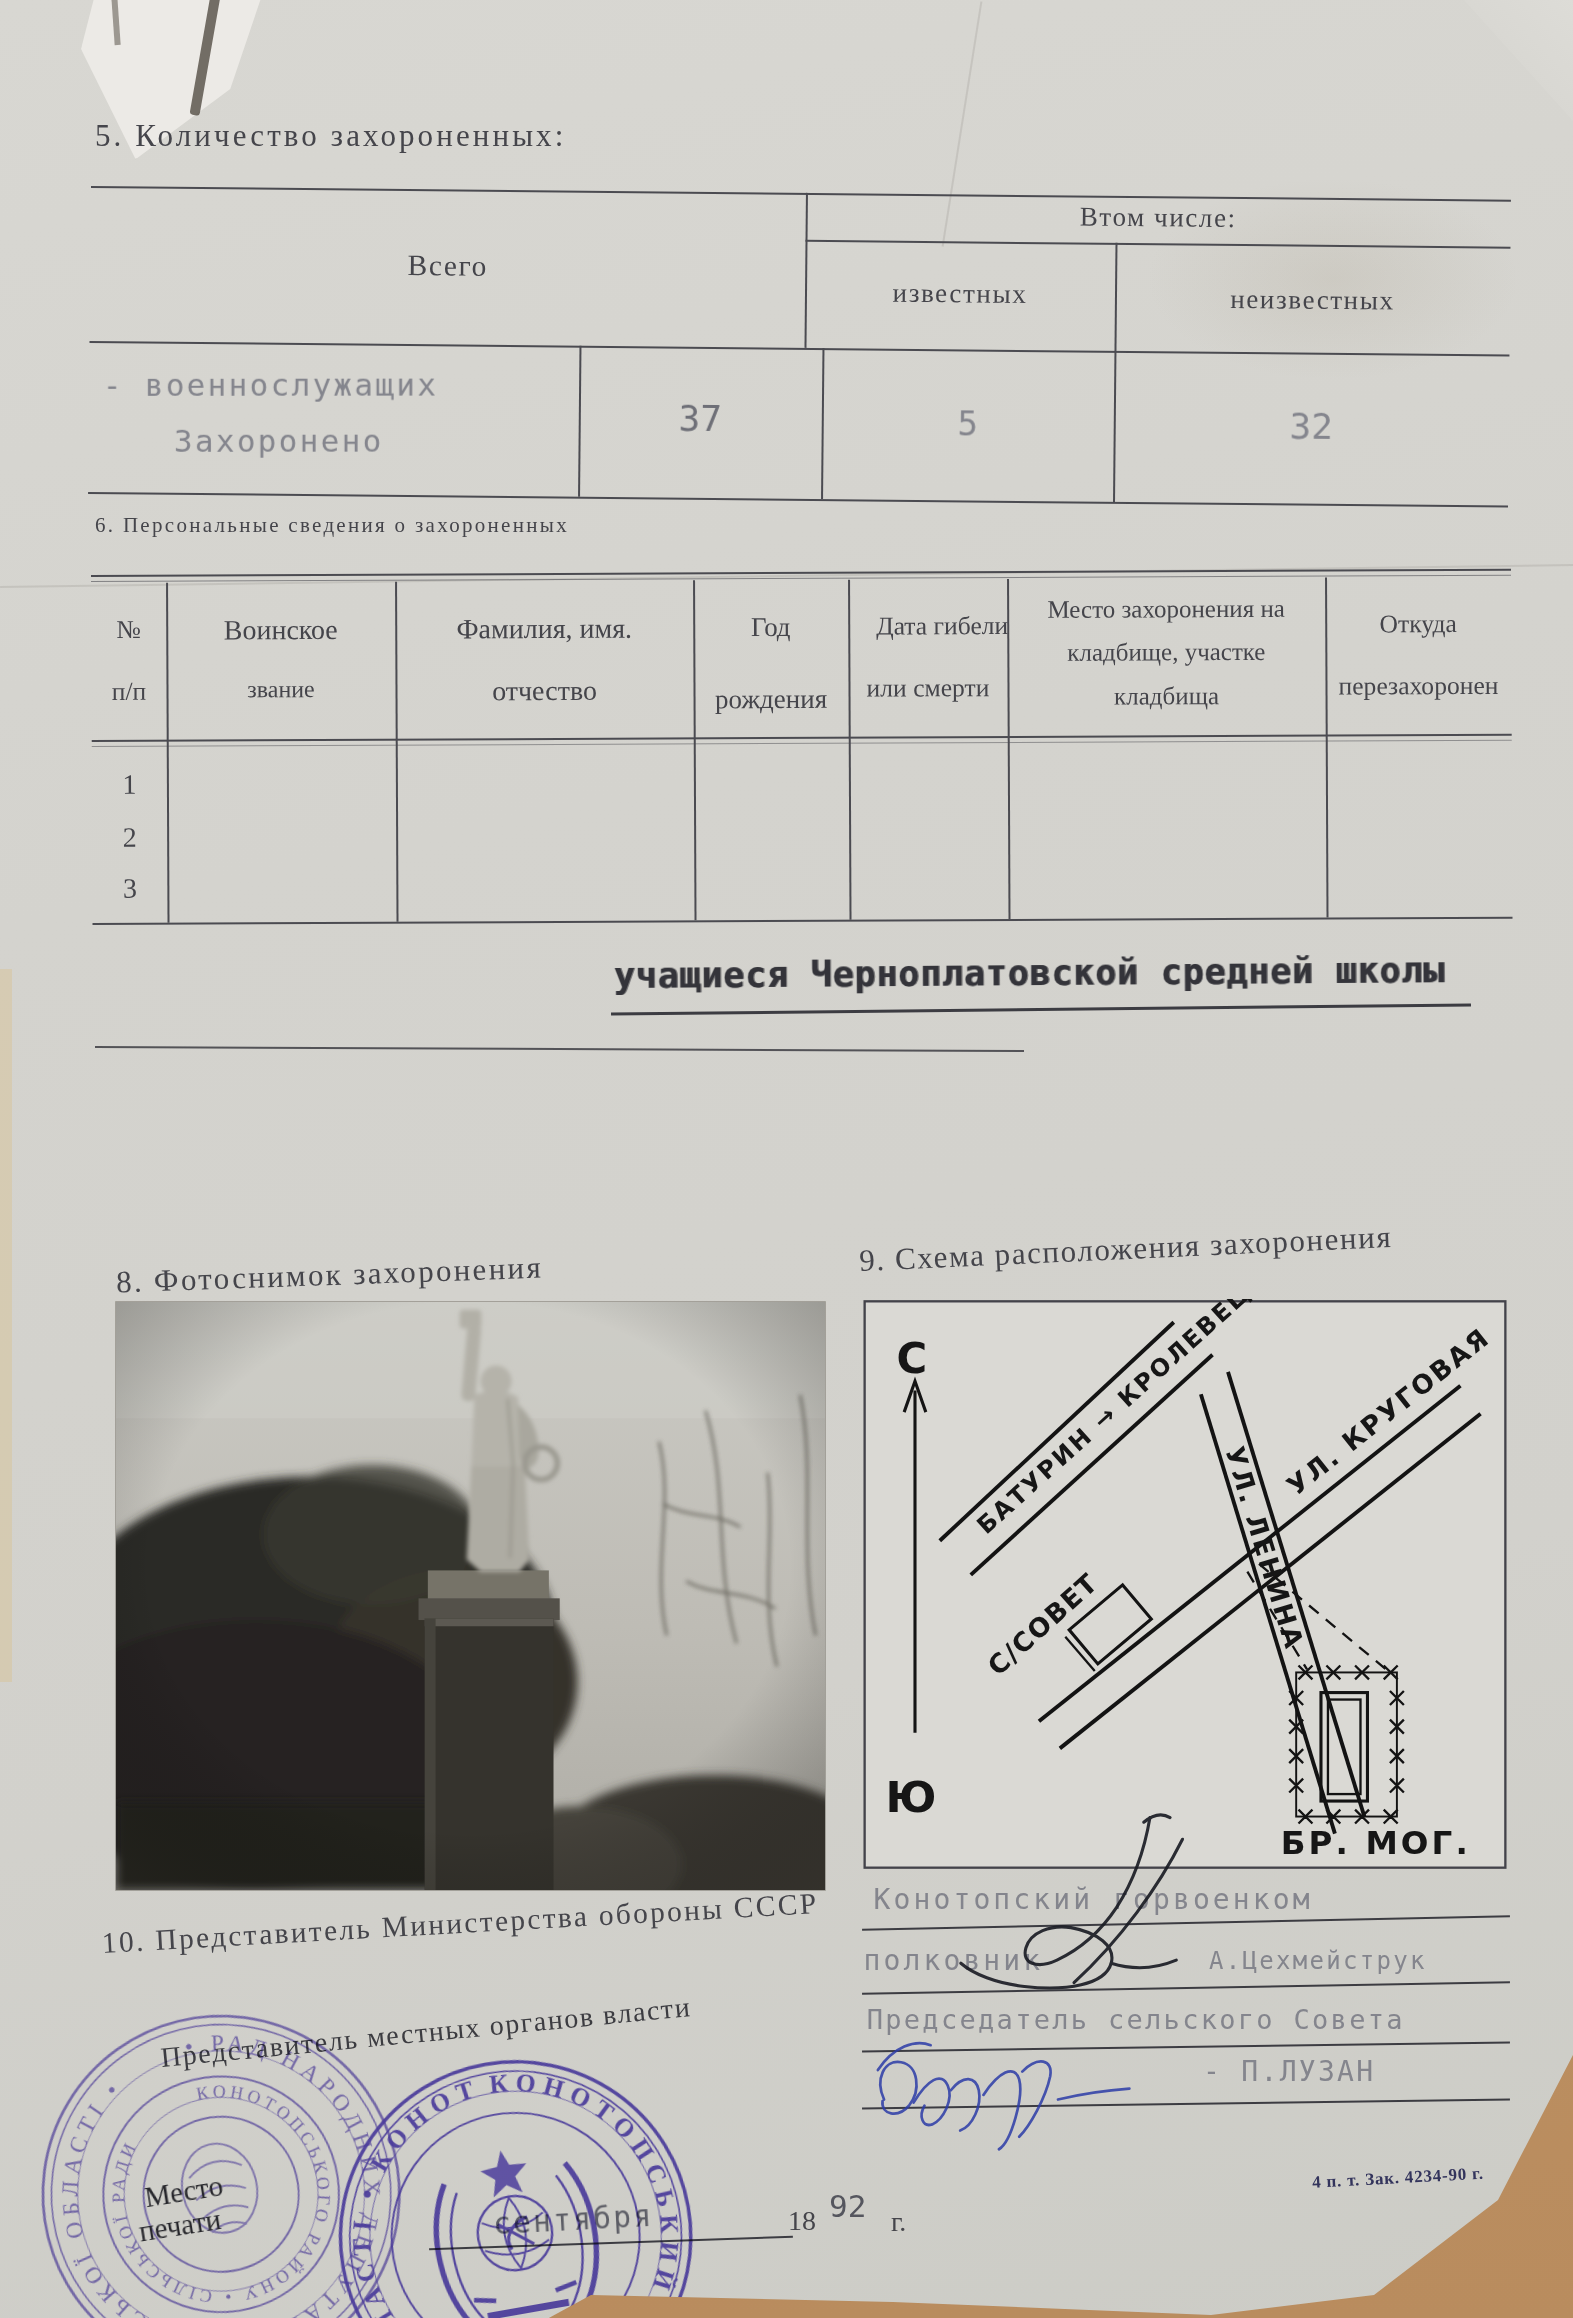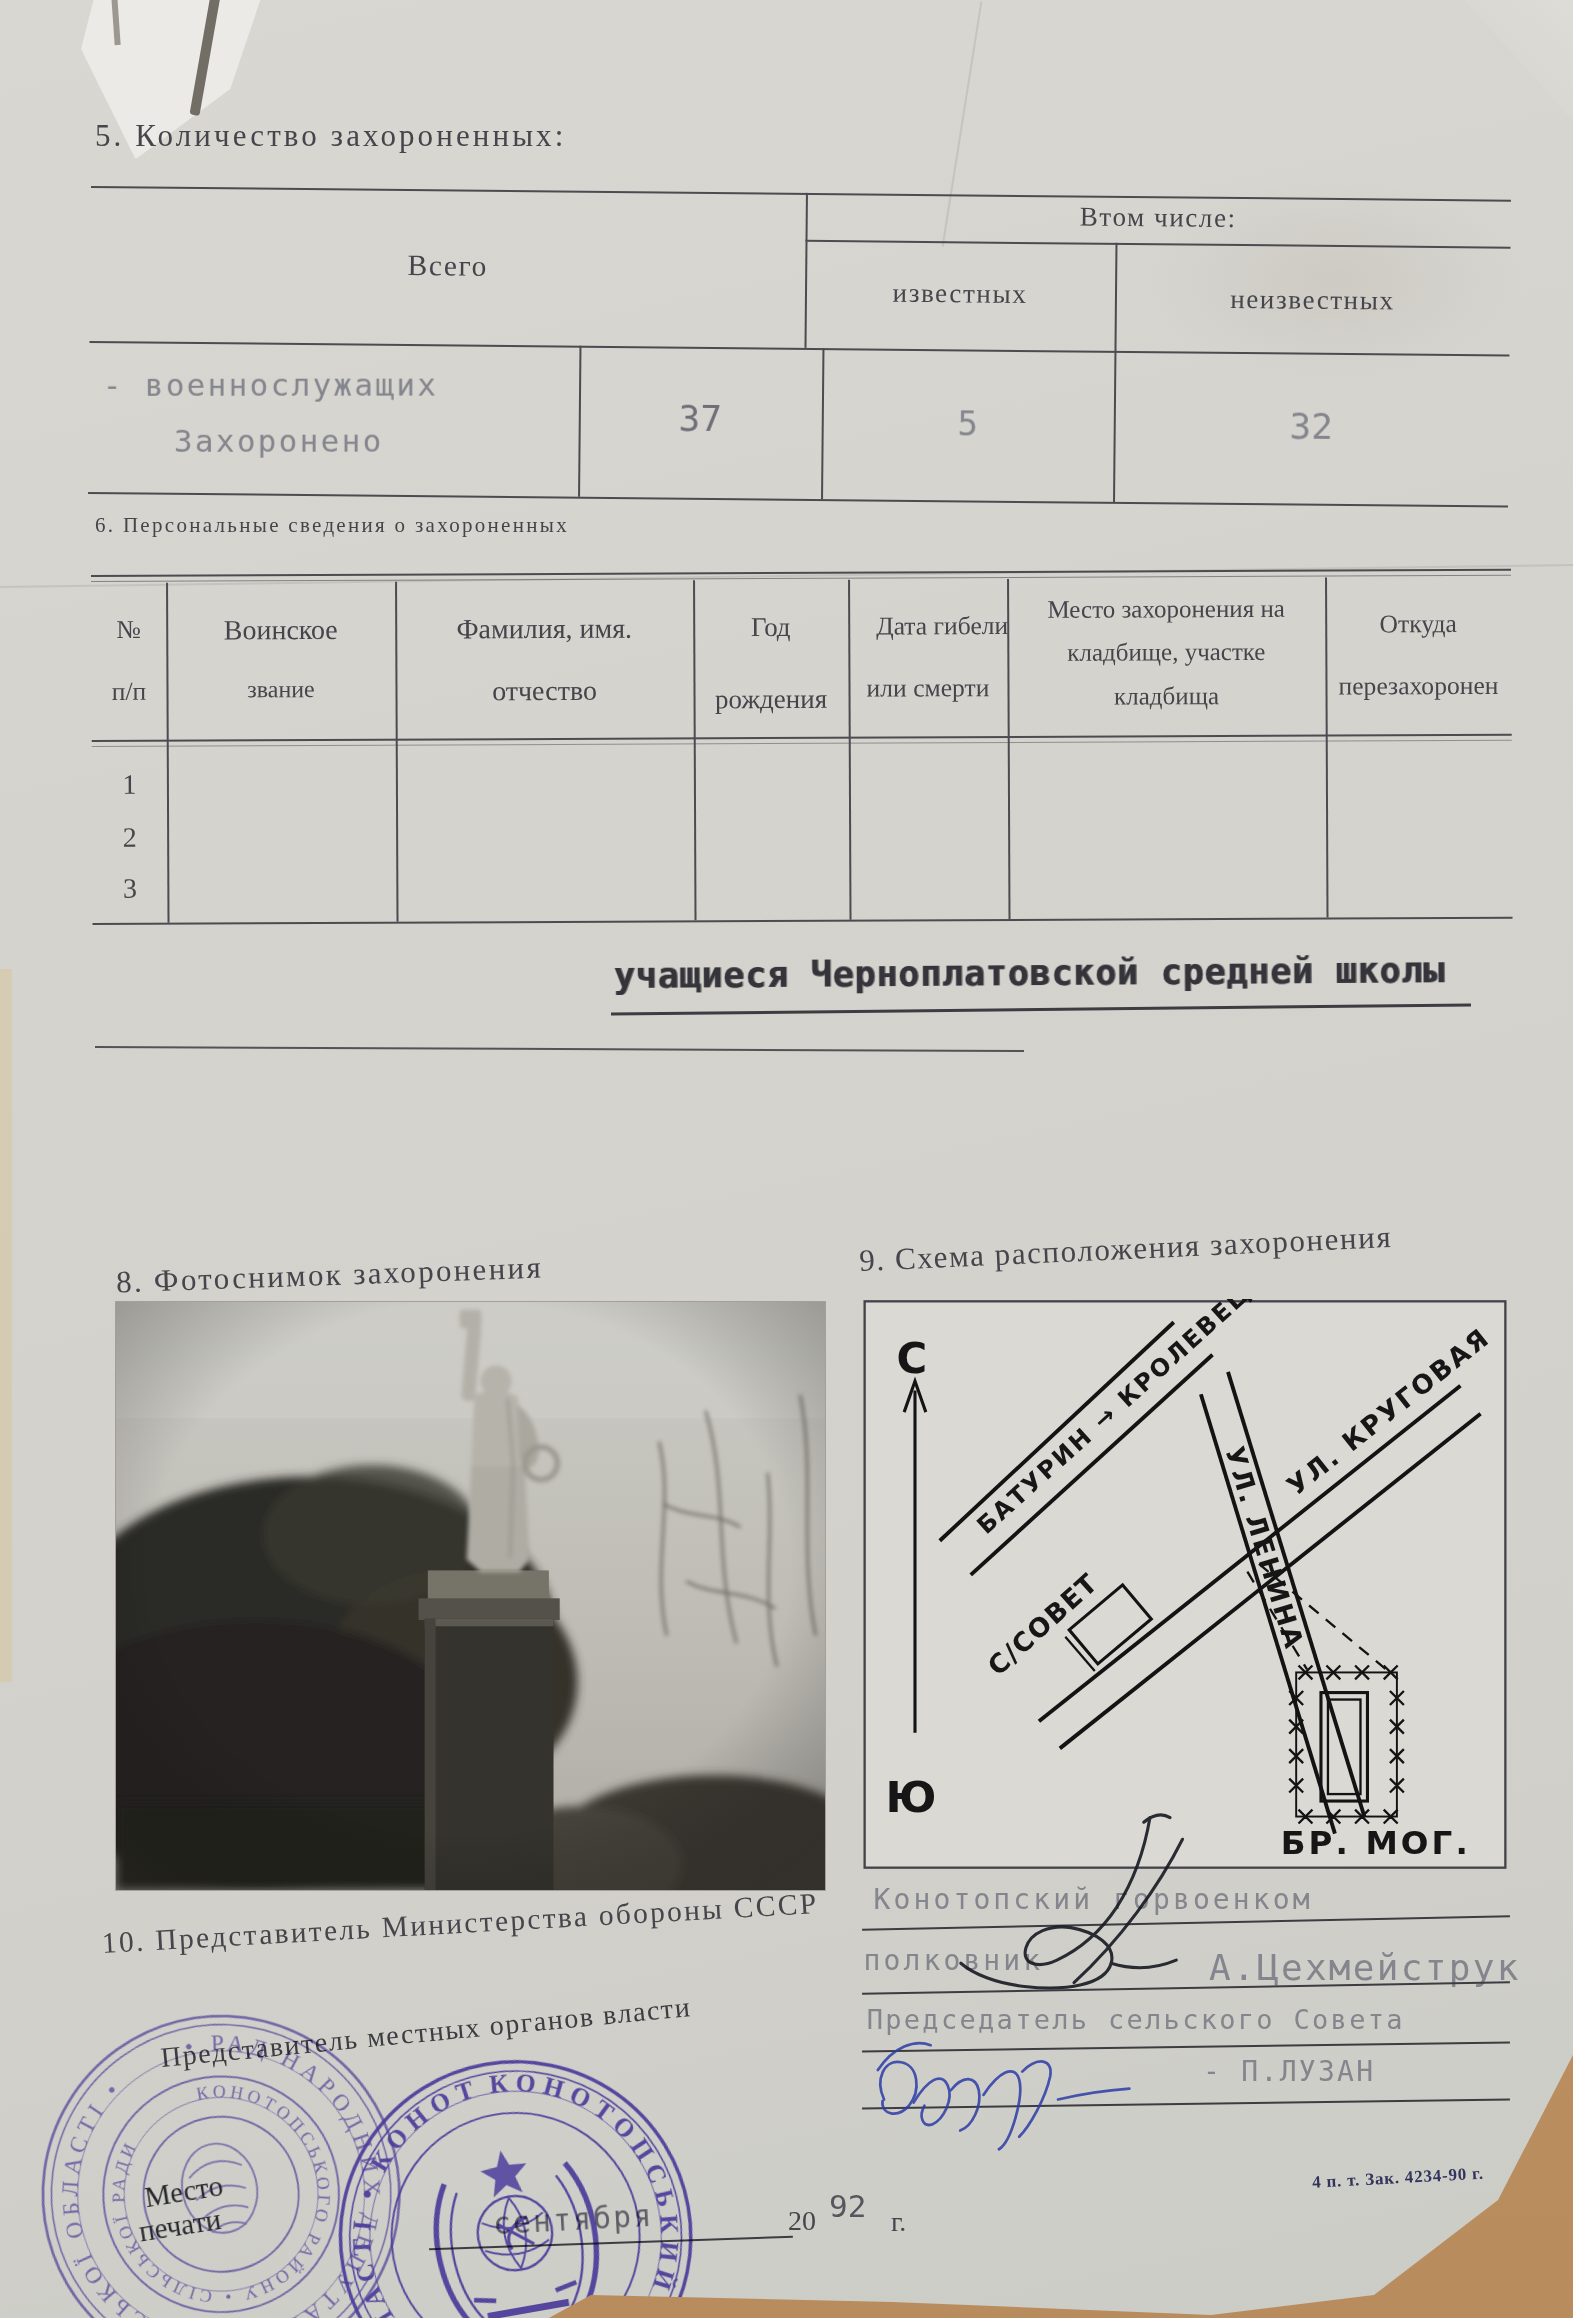--- a/index.html
+++ b/index.html
@@ -220,21 +220,21 @@
     <text class="map-label" x="540" y="716" font-size="42" letter-spacing="4">БР. МОГ.</text>
   </svg>
 
   <div class="abs t-print" style="left:102px;top:1927px;width:760px;font-size:29.5px;letter-spacing:2.3px;transform:rotate(-3.2deg);transform-origin:0 50%;">10. Представитель Министерства обороны СССР</div>
   <div class="abs t-print" style="left:161px;top:2042px;width:636px;font-size:28px;letter-spacing:1.6px;color:#3c3c41;transform:rotate(-5.5deg);transform-origin:0 50%;">Представитель местных органов власти</div>
 
   <div class="abs" style="left:862px;top:1874px;width:650px;height:248px;">
     <div class="abs t-typed fade1" style="left:11.6px;top:9.3px;font-size:28px;letter-spacing:3.1px;">Конотопский горвоенком</div>
     <div class="ul" style="left:0;top:48px;width:648px;transform:rotate(-1.2deg);"></div>
     <div class="abs t-typed fade1" style="left:1.6px;top:70px;font-size:28px;letter-spacing:3.1px;">полковник</div>
-    <div class="abs t-typed fade1" style="left:347px;top:73px;font-size:36px;letter-spacing:2.3px;">А.Цехмейструк</div>
+    <div class="abs t-typed fade1" style="left:347px;top:73px;font-size:24px;letter-spacing:2.3px;">А.Цехмейструк</div>
     <div class="ul" style="left:0;top:113px;width:648px;transform:rotate(-1deg);"></div>
     <div class="abs t-typed fade1" style="left:4.7px;top:130px;font-size:27px;letter-spacing:2.3px;">Председатель сельского Совета</div>
     <div class="ul" style="left:0;top:172px;width:648px;transform:rotate(-.8deg);"></div>
     <div class="abs t-typed fade1" style="left:341px;top:181px;font-size:28px;letter-spacing:2.3px;">- П.ЛУЗАН</div>
     <div class="ul" style="left:0;top:229px;width:648px;transform:rotate(-.8deg);"></div>
   </div>
 
   <svg class="abs" style="left:950px;top:1808px;" width="279" height="202" viewBox="0 0 360 260">
     <g stroke="#181a22" stroke-width="4" fill="none" opacity=".9" stroke-linecap="round">
       <path d="M258 12 C252 48 238 92 215 128 C195 158 168 182 138 196 C112 208 92 200 98 180 C104 160 130 150 156 154 C190 160 214 178 208 200 C200 228 150 236 96 230 C60 226 30 214 14 200"></path>
@@ -251,21 +251,21 @@
       <path d="M108 84 C124 64 140 66 144 84 C148 104 136 130 120 136"></path>
       <path d="M150 90 C170 60 190 50 196 70 C202 92 186 150 170 160"></path>
       <path d="M200 60 C220 40 240 44 236 66 C230 94 210 130 196 144"></path>
       <path d="M246 96 C280 88 310 84 338 82"></path>
       <path d="M14 58 C34 28 62 18 82 26"></path>
     </g>
   </svg>
 
   <div class="abs t-typed" style="left:493px;top:2203px;font-size:29.5px;letter-spacing:2.3px;color:#5d5e66;transform:rotate(-3deg);">сентября</div>
   <div class="ul" style="left:429px;top:2242px;width:364px;transform:rotate(-2deg);"></div>
-  <div class="abs t-print" style="left:788px;top:2205px;font-size:28px;">20</div>
+  <div class="abs t-print" style="left:788px;top:2205px;font-size:28px;">18</div>
   <div class="abs t-typed" style="left:829px;top:2188px;font-size:31px;color:#55565e;">92</div>
   <div class="abs t-print" style="left:891px;top:2206px;font-size:28px;">г.</div>
 
   <div class="abs" style="left:1312px;top:2166px;width:256px;font-family:'Liberation Serif',serif;font-weight:bold;font-size:17px;
               color:#33345c;letter-spacing:0.8px;transform:rotate(-3deg);">4 п. т. Зак. 4234-90 г.</div>
 
   <svg class="abs" style="left:0;top:1985px;mix-blend-mode:multiply;" width="853" height="434" viewBox="0 0 1100 560">
     <defs>
         <filter id="stblur">
           <feGaussianBlur stdDeviation="1"></feGaussianBlur>

